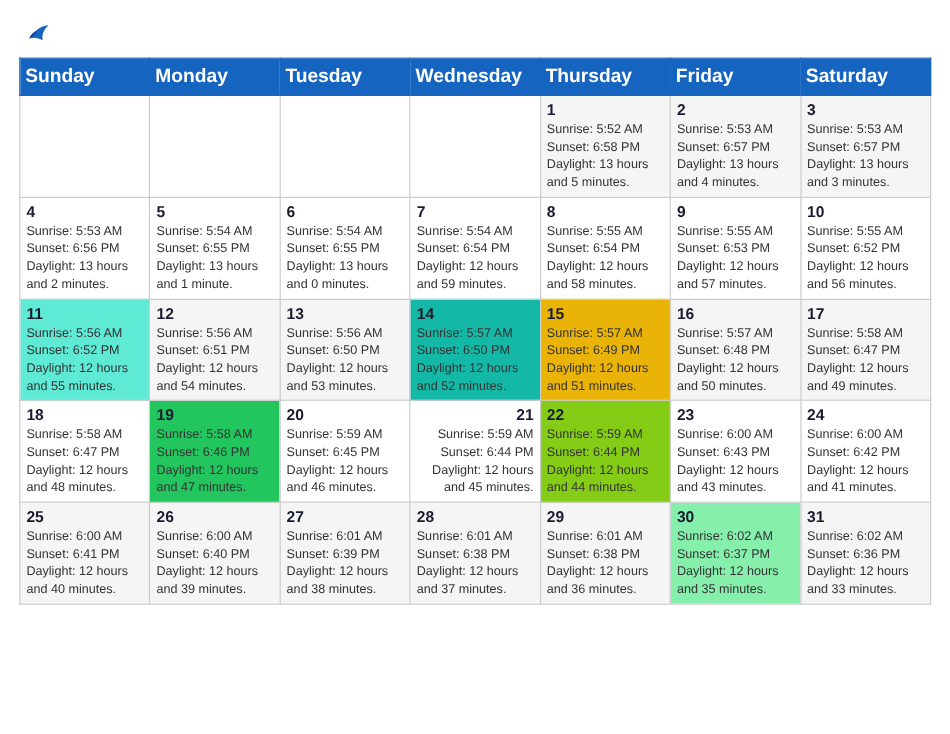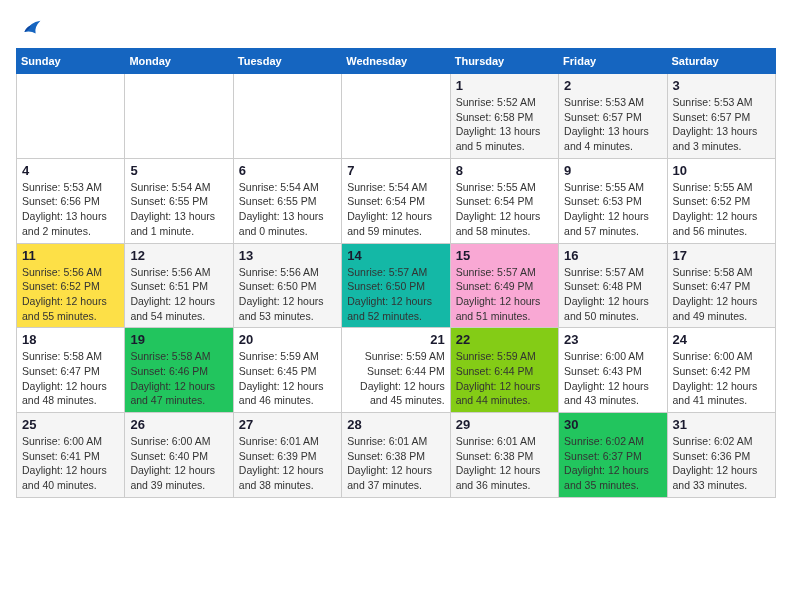--- a/index.html
+++ b/index.html
@@ -31,21 +31,21 @@
     .calendar {
       width: 100%;
       border-collapse: collapse;
       font-size: 11px;
     }
     .calendar th {
       background: #1565c0;
       color: #fff;
       padding: 6px 4px;
       text-align: left;
-      font-size: 11px;
+      font-size: 16px;
       font-weight: bold;
       border: 1px solid #1565c0;
     }
     .calendar td {
       border: 1px solid #ccc;
       padding: 4px 5px;
       vertical-align: top;
       width: calc(100% / 7);
       min-height: 80px;
       background: #fff;
@@ -201,21 +201,21 @@
         </td>
         <td style="background: rgb(255, 255, 255);">
           <span class="day-number">10</span>
           <div class="day-info" style="white-space: pre-line;">Sunrise: 5:55 AM
 Sunset: 6:52 PM
 Daylight: 12 hours
 and 56 minutes.</div>
         </td>
       </tr>
       <tr>
-        <td style="background: #fde047;">
+        <td style="background: #5eead4;">
           <span class="day-number">11</span>
           <div class="day-info" style="white-space: pre-line;">Sunrise: 5:56 AM
 Sunset: 6:52 PM
 Daylight: 12 hours
 and 55 minutes.</div>
         </td>
         <td style="background: rgb(245, 245, 245);">
           <span class="day-number">12</span>
           <div class="day-info" style="white-space: pre-line;">Sunrise: 5:56 AM
 Sunset: 6:51 PM
@@ -229,21 +229,21 @@
 Daylight: 12 hours
 and 53 minutes.</div>
         </td>
         <td style="background: #14b8a6;">
           <span class="day-number">14</span>
           <div class="day-info" style="white-space: pre-line;">Sunrise: 5:57 AM
 Sunset: 6:50 PM
 Daylight: 12 hours
 and 52 minutes.</div>
         </td>
-        <td style="background: #f9a8d4;">
+        <td style="background: #eab308;">
           <span class="day-number">15</span>
           <div class="day-info" style="white-space: pre-line;">Sunrise: 5:57 AM
 Sunset: 6:49 PM
 Daylight: 12 hours
 and 51 minutes.</div>
         </td>
         <td style="background: rgb(245, 245, 245);">
           <span class="day-number">16</span>
           <div class="day-info" style="white-space: pre-line;">Sunrise: 5:57 AM
 Sunset: 6:48 PM
@@ -338,21 +338,21 @@
 Daylight: 12 hours
 and 37 minutes.</div>
         </td>
         <td style="background: rgb(245, 245, 245);">
           <span class="day-number">29</span>
           <div class="day-info" style="white-space: pre-line;">Sunrise: 6:01 AM
 Sunset: 6:38 PM
 Daylight: 12 hours
 and 36 minutes.</div>
         </td>
-        <td style="background: #22c55e; margin-left: 12px;">
+        <td style="background: #86efac; margin-left: 12px;">
           <span class="day-number">30</span>
           <div class="day-info" style="white-space: pre-line;">Sunrise: 6:02 AM
 Sunset: 6:37 PM
 Daylight: 12 hours
 and 35 minutes.</div>
         </td>
         <td style="background: rgb(245, 245, 245);">
           <span class="day-number">31</span>
           <div class="day-info" style="white-space: pre-line;">Sunrise: 6:02 AM
 Sunset: 6:36 PM

